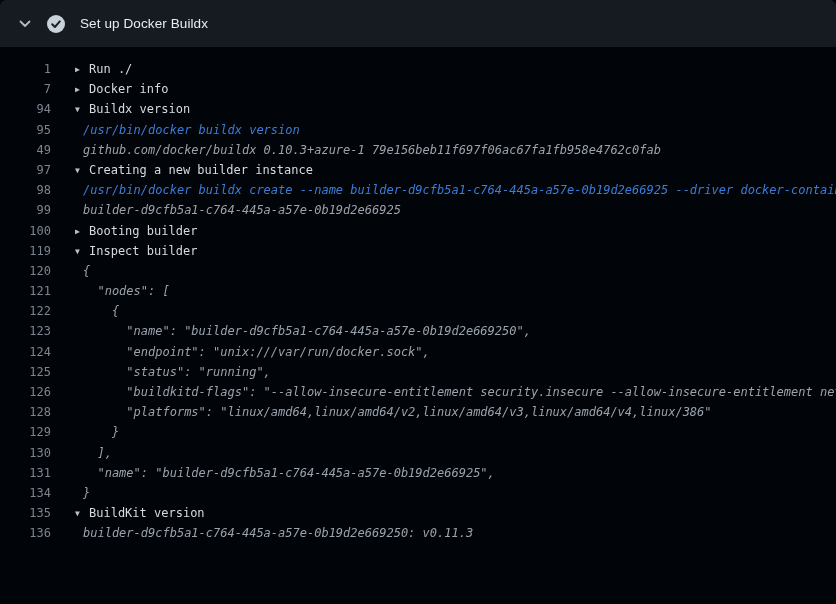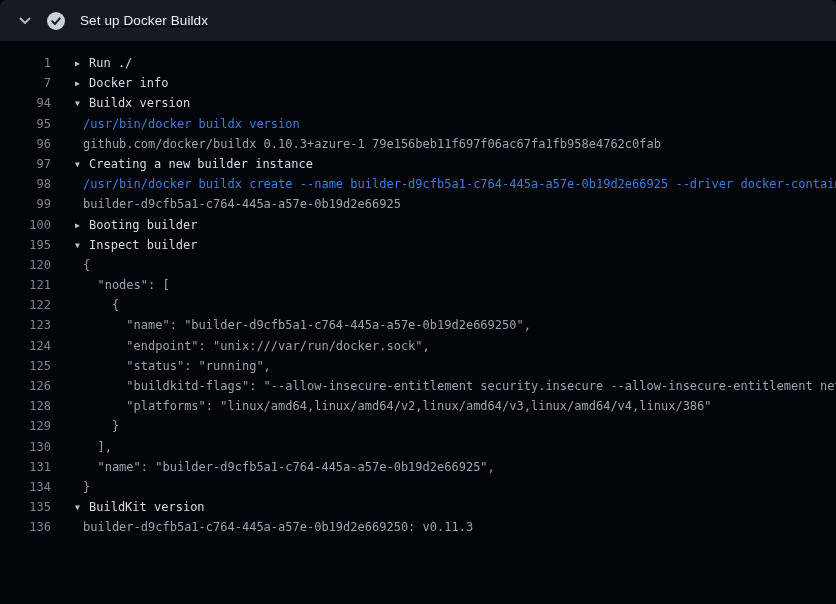--- a/index.html
+++ b/index.html
@@ -6,28 +6,27 @@
   html, body {
     width: 836px; height: 604px;
     background: #010409;
     overflow: hidden;
     font-family: "Liberation Sans", sans-serif;
   }
   .step-card { width: 836px; height: 604px; background: #010409; }
 
   
   .step-header {
-    height: 41px;
+    height: 47px;
     background: #161b22;
     border-radius: 6px 6px 0 0;
     display: flex;
     align-items: center;
     padding: 0 12px;
     cursor: pointer;
-    text-decoration: underline;
   }
   .chevron-btn {
     width: 26px; height: 26px;
     display: flex; align-items: center; justify-content: center;
     background: transparent; border: none; cursor: pointer;
     margin-right: 8px;
   }
   .status-circle {
     width: 20px; height: 20px;
     margin-right: 14px;
@@ -58,21 +57,21 @@
     flex: 0 0 51px;
     text-align: right;
     color: #7d8590;
     user-select: none;
     cursor: pointer;
   }
   .content {
     margin-left: 15px;
     white-space: pre;
   }
-  .content.plain { padding-left: 17px; }
+  .content.plain { padding-left: 17px; font-style: italic; }
   .marker {
     display: inline-block;
     width: 14px;
     font-size: 8px;
     vertical-align: 1px;
     color: #bac2ca;
   }
   .kind-group  { color: #d4dbe2; cursor: pointer; margin-left: 24px; }
   .kind-command { color: #3d7dd8; }
   .kind-output  { color: #9ba3ac; }
@@ -95,26 +94,26 @@
       </svg>
     </span>
     <span class="step-title">Set up Docker Buildx</span>
   </div>
 
   <div class="log-body" id="log-body">
       <div class="log-line"><span class="ln">1</span><span class="content kind-group"><span class="marker">▶</span>Run ./</span></div>
       <div class="log-line"><span class="ln">7</span><span class="content kind-group"><span class="marker">▶</span>Docker info</span></div>
       <div class="log-line"><span class="ln">94</span><span class="content kind-group"><span class="marker">▼</span>Buildx version</span></div>
       <div class="log-line"><span class="ln">95</span><span class="content kind-command plain">/usr/bin/docker buildx version</span></div>
-      <div class="log-line"><span class="ln">96</span><span class="content kind-output plain">github.com/docker/buildx 0.10.3+azure-1 79e156beb11f697f06ac67fa1fb958e4762c0fab</span></div>
+      <div class="log-line"><span class="ln">49</span><span class="content kind-output plain">github.com/docker/buildx 0.10.3+azure-1 79e156beb11f697f06ac67fa1fb958e4762c0fab</span></div>
       <div class="log-line"><span class="ln">97</span><span class="content kind-group"><span class="marker">▼</span>Creating a new builder instance</span></div>
       <div class="log-line"><span class="ln">98</span><span class="content kind-command plain">/usr/bin/docker buildx create --name builder-d9cfb5a1-c764-445a-a57e-0b19d2e66925 --driver docker-container</span></div>
       <div class="log-line"><span class="ln">99</span><span class="content kind-output plain">builder-d9cfb5a1-c764-445a-a57e-0b19d2e66925</span></div>
       <div class="log-line"><span class="ln">100</span><span class="content kind-group"><span class="marker">▶</span>Booting builder</span></div>
-      <div class="log-line"><span class="ln">195</span><span class="content kind-group"><span class="marker">▼</span>Inspect builder</span></div>
+      <div class="log-line"><span class="ln">119</span><span class="content kind-group"><span class="marker">▼</span>Inspect builder</span></div>
       <div class="log-line"><span class="ln">120</span><span class="content kind-output plain">{</span></div>
       <div class="log-line"><span class="ln">121</span><span class="content kind-output plain">  "nodes": [</span></div>
       <div class="log-line"><span class="ln">122</span><span class="content kind-output plain">    {</span></div>
       <div class="log-line"><span class="ln">123</span><span class="content kind-output plain">      "name": "builder-d9cfb5a1-c764-445a-a57e-0b19d2e669250",</span></div>
       <div class="log-line"><span class="ln">124</span><span class="content kind-output plain">      "endpoint": "unix:///var/run/docker.sock",</span></div>
       <div class="log-line"><span class="ln">125</span><span class="content kind-output plain">      "status": "running",</span></div>
       <div class="log-line"><span class="ln">126</span><span class="content kind-output plain">      "buildkitd-flags": "--allow-insecure-entitlement security.insecure --allow-insecure-entitlement network.host",</span></div>
       <div class="log-line"><span class="ln">128</span><span class="content kind-output plain">      "platforms": "linux/amd64,linux/amd64/v2,linux/amd64/v3,linux/amd64/v4,linux/386"</span></div>
       <div class="log-line"><span class="ln">129</span><span class="content kind-output plain">    }</span></div>
       <div class="log-line"><span class="ln">130</span><span class="content kind-output plain">  ],</span></div>

